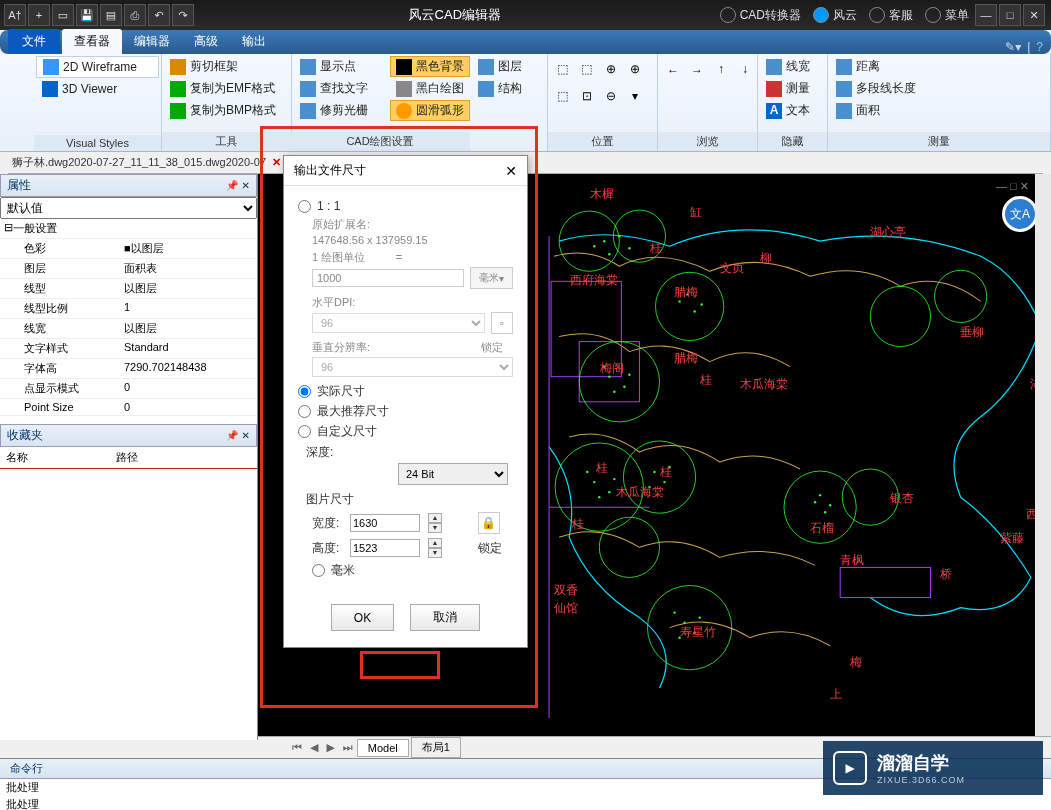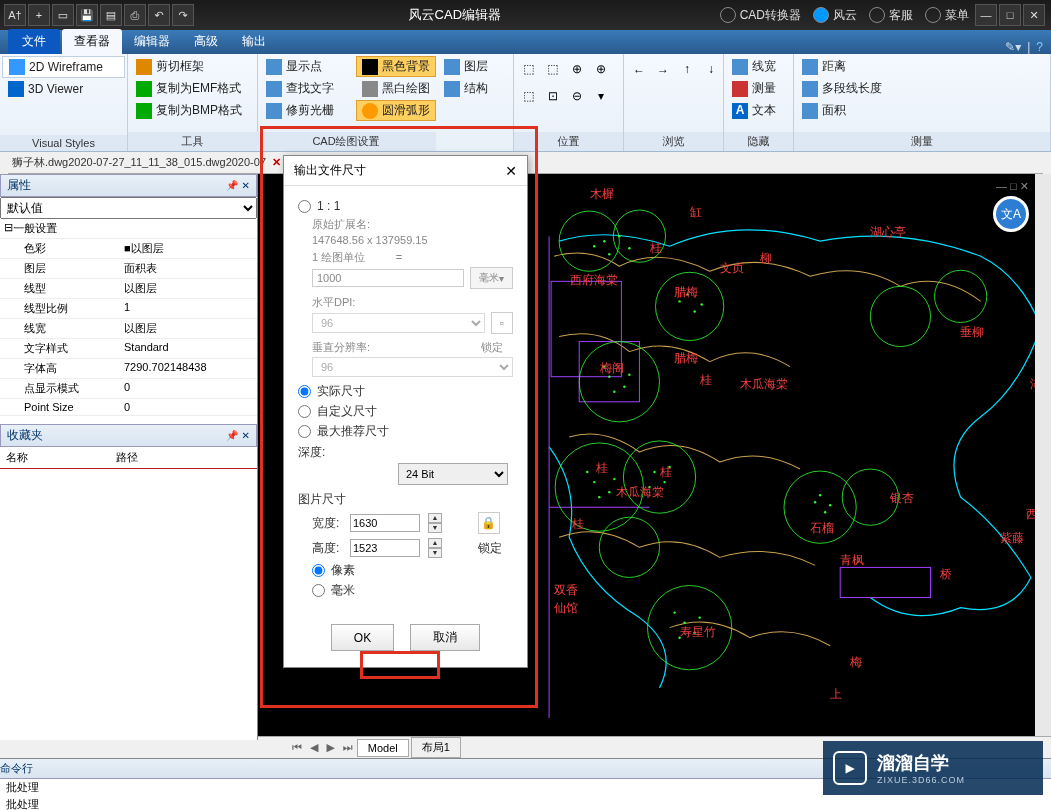--- a/index.html
+++ b/index.html
@@ -2,27 +2,27 @@
 <html><head>
 <meta charset="utf-8">
 <style>
 * { box-sizing: border-box; margin: 0; padding: 0; font-family: "Microsoft YaHei", sans-serif; }
 body { width: 1051px; height: 810px; overflow: hidden; background: #f0f0f0; position: relative; font-size: 12px; }
 .titlebar { height: 30px; background: linear-gradient(#1a1a1a,#2a2a2a); color: #fff; display: flex; align-items: center; padding: 0 4px; }
 .titlebar .tbtn { width: 22px; height: 22px; background: #333; border: 1px solid #555; margin-right: 2px; display: flex; align-items: center; justify-content: center; color: #ddd; font-size: 11px; }
 .titlebar .title { flex: 1; text-align: center; font-size: 13px; color: #fff; }
 .titlebar .rbtn { display: flex; align-items: center; color: #ddd; margin: 0 6px; font-size: 12px; }
 .titlebar .rbtn .ic { width: 16px; height: 16px; border: 1px solid #888; border-radius: 50%; margin-right: 4px; display: inline-block; }
-.menubar { height: 24px; background: linear-gradient(#3a7ab8,#2a5a8e); display: flex; align-items: flex-end; padding-left: 8px; }
+.menubar { height: 24px; background: linear-gradient(#3a7ab8,#2a5a8e); display: flex; align-items: flex-end; padding-left: 8px; border-radius: 8px; }
 .menubar .tab { padding: 4px 12px; color: #fff; font-size: 12px; cursor: pointer; }
 .menubar .tab.active { background: #f5f9ff; color: #000; border-radius: 3px 3px 0 0; }
 .menubar .file { background: #0a58c0; color: #fff; padding: 4px 14px; border-radius: 3px 3px 0 0; margin-right: 2px; }
 .menubar .right-icons { margin-left: auto; display: flex; align-items: center; padding-right: 8px; gap: 6px; }
 .menubar .right-icons span { color: #cde; font-size: 12px; }
-.ribbon { height: 98px; background: linear-gradient(#f5f9ff,#e8f0f8); border-bottom: 1px solid #a0b8d0; display: flex; }
+.ribbon { height: 98px; background: linear-gradient(#f5f9ff,#e8f0f8); border-bottom: 1px solid #a0b8d0; display: flex; padding-left: 34px; }
 .rgroup { border-right: 1px solid #c0d0e0; display: flex; flex-direction: column; }
 .rgroup .body { flex: 1; display: flex; padding: 2px; gap: 2px; }
 .rgroup .label { text-align: center; font-size: 11px; color: #333; padding: 2px 0; background: #dde8f4; }
 .rbtn2 { display: flex; align-items: center; padding: 2px 6px; font-size: 12px; color: #222; white-space: nowrap; cursor: pointer; }
 .rbtn2.sel { background: #ffd060; border: 1px solid #e0a030; padding: 1px 5px; }
 .rcol { display: flex; flex-direction: column; gap: 1px; }
 .ic16 { width: 16px; height: 16px; display: inline-block; margin-right: 4px; background: #4a90d0; }
 .icrow { display: flex; gap: 2px; padding: 2px; }
 .icbtn { width: 22px; height: 22px; border: 1px solid transparent; display: flex; align-items: center; justify-content: center; }
 .filetab { position: absolute; top: 152px; left: 8px; right: 8px; height: 22px; background: #f0f0f0; border-bottom: 1px solid #aaa; display: flex; align-items: center; padding-left: 4px; font-size: 11px; color: #333; }
@@ -37,52 +37,52 @@
 .proptable .row .v { flex: 1; padding: 2px 4px; }
 .proptable .grouprow { font-weight: normal; padding: 2px 4px; background: #fff; }
 .favpanel { margin-top: 8px; flex: 1; display: flex; flex-direction: column; }
 .favhdr { display: flex; font-size: 11px; border-bottom: 1px solid #b91c1c; }
 .favhdr div { padding: 3px 6px; }
 .canvas { position: absolute; top: 174px; bottom: 70px; left: 258px; right: 0; background: #000; overflow: hidden; }
 .modeltabs { position: absolute; bottom: 52px; left: 258px; right: 0; height: 22px; background: #f0f0f0; display: flex; align-items: center; padding-left: 30px; font-size: 11px; border-top: 1px solid #aaa; }
 .modeltabs .arrow { padding: 0 4px; color: #666; }
 .modeltabs .mt { padding: 2px 10px; border: 1px solid #aaa; background: #fff; margin-right: 2px; }
 .cmdpanel { position: absolute; bottom: 0; left: 0; right: 0; height: 52px; background: #fff; border-top: 1px solid #888; font-size: 11px; }
-.cmdpanel .ch { background: linear-gradient(#e8f0f8,#d8e4f0); padding: 2px 0; color: #036; border-bottom: 1px solid #99b; }
+.cmdpanel .ch { background: linear-gradient(#e8f0f8,#d8e4f0); padding: 2px 10px; color: #036; border-bottom: 1px solid #99b; }
 .cmdpanel .cl { padding: 1px 6px; }
 .dialog { position: absolute; left: 283px; top: 155px; width: 245px; background: #fff; border: 1px solid #888; box-shadow: 2px 2px 8px rgba(0,0,0,0.3); z-index: 100; }
 .dialog .dh { display: flex; align-items: center; padding: 6px 10px; font-size: 12px; border-bottom: 1px solid #ddd; }
 .dialog .dh .dx { margin-left: auto; cursor: pointer; font-size: 14px; }
 .dialog .db { padding: 10px 14px; font-size: 12px; color: #333; }
 .radio { display: flex; align-items: center; margin: 3px 0; }
 .radio input { margin-right: 6px; }
 .dlabel { color: #888; margin: 4px 0 2px 14px; font-size: 11px; }
 .dval { color: #888; margin-left: 14px; font-size: 11px; }
 .dinput { display: flex; align-items: center; gap: 6px; margin: 2px 0 6px 14px; }
 .dinput input, .dinput select { flex: 1; padding: 2px 4px; font-size: 11px; border: 1px solid #ccc; background: #fff; color: #888; }
 .dinput .unit { width: 44px; height: 22px; border: 1px solid #ccc; background: #f5f5f5; display: flex; align-items: center; justify-content: center; font-size: 10px; color: #888; }
 .lockbtn { width: 22px; height: 22px; border: 1px solid #ccc; display: flex; align-items: center; justify-content: center; color: #888; }
-.label2 { margin: 4px 0 2px 0; }
+.label2 { margin: 4px 0 2px 8px; }
 select.dep { width: 100%; padding: 3px; font-size: 11px; border: 1px solid #aaa; }
 .dimrow { display: flex; align-items: center; gap: 8px; margin: 4px 0 4px 14px; }
 .dimrow .dl { width: 30px; }
 .dimrow input { width: 70px; padding: 2px; font-size: 11px; border: 1px solid #aaa; text-align: left; }
 .spinbtn { width: 14px; display: flex; flex-direction: column; }
 .spinbtn div { height: 10px; border: 1px solid #aaa; font-size: 7px; text-align: center; line-height: 7px; background: #f0f0f0; }
 .dbtns { display: flex; justify-content: center; gap: 16px; padding: 12px 0 16px 0; }
 .dbtns button { padding: 4px 22px; font-size: 12px; border: 1px solid #aaa; background: linear-gradient(#fff,#e8e8e8); cursor: pointer; }
 .redbox1 { position: absolute; border: 3px solid #e03020; pointer-events: none; z-index: 200; }
 .watermark { position: absolute; right: 8px; bottom: 15px; width: 220px; height: 54px; background: rgba(0,40,80,0.85); color: #fff; display: flex; align-items: center; padding: 0 10px; z-index: 50; }
 .watermark .wic { width: 34px; height: 34px; border: 2px solid #fff; border-radius: 6px; margin-right: 10px; display: flex; align-items: center; justify-content: center; }
 .watermark .wt { font-size: 18px; font-weight: bold; }
 .watermark .ws { font-size: 9px; letter-spacing: 1px; color: #bcd; }
 .maplabel { position: absolute; color: #f04040; font-size: 12px; white-space: nowrap; font-family: "KaiTi","STKaiti",serif; }
 .scrollbar { position: absolute; background: #e8e8e8; }
 .scrollbar.vert { right: 0; top: 174px; bottom: 74px; width: 16px; }
-.avatar { position: absolute; right: 22px; top: 22px; width: 36px; height: 36px; border-radius: 50%; background: #2d7dd2; border: 3px solid #fff; display: flex; align-items: center; justify-content: center; color: #fff; }
+.avatar { position: absolute; right: 13px; top: 22px; width: 36px; height: 36px; border-radius: 50%; background: #2d7dd2; border: 3px solid #fff; display: flex; align-items: center; justify-content: center; color: #fff; }
 </style>
 </head>
 <body>
 
 <div class="titlebar">
   <div class="tbtn">A†</div>
   <div class="tbtn">+</div>
   <div class="tbtn">▭</div>
   <div class="tbtn">💾</div>
   <div class="tbtn">▤</div>
@@ -491,25 +491,25 @@
     <div class="dinput">
         <select disabled=""><option>96</option></select>
       </div>
 
     <div class="radio">
         <input type="radio" name="sz" checked="" style="">
         <span>实际尺寸</span>
       </div>
     <div class="radio">
         <input type="radio" name="sz" style="">
-        <span>自定义尺寸</span>
+        <span>最大推荐尺寸</span>
       </div>
     <div class="radio">
         <input type="radio" name="sz" style="">
-        <span>最大推荐尺寸</span>
+        <span>自定义尺寸</span>
       </div>
     <div class="label2">深度:</div>
     <select class="dep" style="width:110px;margin-left:100px"><option>24 Bit</option></select>
     <div class="label2" style="margin-top:6px">图片尺寸</div>
     <div class="dimrow">
       <span class="dl">宽度:</span>
       <input value="1630" style="">
       <div class="spinbtn">
           <div>▲</div>
           <div>▼</div>
@@ -521,24 +521,20 @@
       <span class="dl">高度:</span>
       <input value="1523" style="">
       <div class="spinbtn">
           <div>▲</div>
           <div>▼</div>
         </div>
       <div style="width:20px"></div>
       <span>锁定</span>
     </div>
     <div class="radio" style="margin-left:14px">
-        <input type="radio" name="u" checked="" style="">
-        <span>像素</span>
-      </div>
-    <div class="radio" style="margin-left:14px">
         <input type="radio" name="u" style="">
         <span>毫米</span>
       </div>
   </div>
   <div class="dbtns">
     <button>OK</button>
     <button>取消</button>
   </div>
 </div>
 

